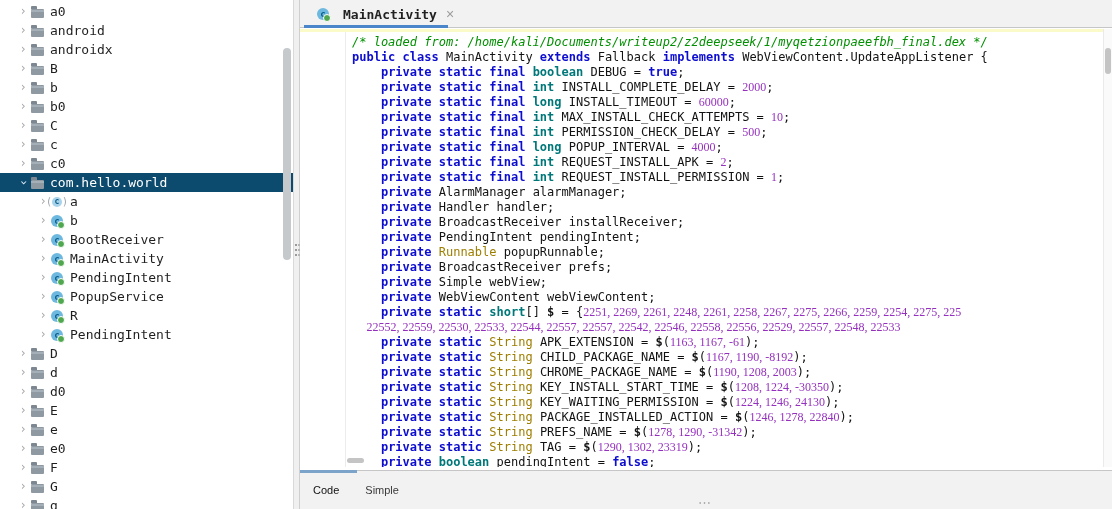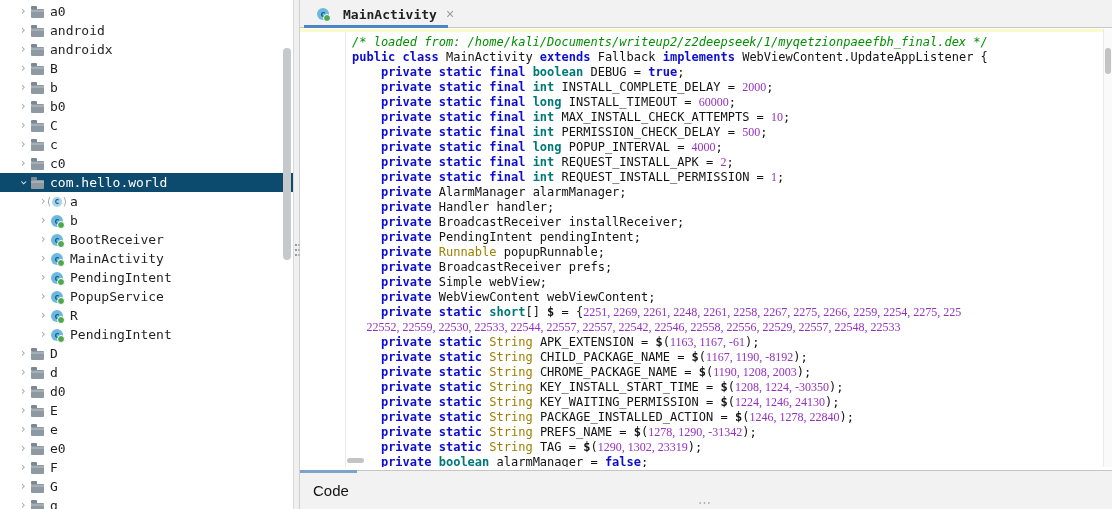--- a/index.html
+++ b/index.html
@@ -58,21 +58,21 @@
   .tok-p { color:#121212; }
   .tok-b { color:#121212; font-weight:bold; }
   #editor-hthumb { position:absolute; left:47px; top:429px; width:17px; height:5px; background:#c4c4c4; border-radius:3px; }
   #editor-vtrack { position:absolute; right:0; top:0; width:9px; height:438px; background:#fafafa; border-left:1px solid #eaeaea; }
   #editor-vthumb { position:absolute; right:1px; top:19px; width:6px; height:26px; background:#c4c4c4; border-radius:3px; }
   
   #bottom-bar { position:absolute; left:0; top:470px; width:812px; height:39px; background:#f2f2f2;
                 border-top:1px solid #c6c6c6; font-family:"Liberation Sans",sans-serif; }
   #bottom-indicator { position:absolute; left:0; top:-1px; width:57px; height:3px; background:#7ca3c9; }
   #bottom-tabs { position:absolute; left:0; top:0; height:100%; display:flex; align-items:center; }
-  .btab { padding:0 13px; font-size:15px; color:#3a3a3a; height:100%; display:flex; align-items:center; }
+  .btab { padding:0 13px; font-size:11px; color:#3a3a3a; height:100%; display:flex; align-items:center; }
   .btab.active { color:#111; }
   #splitview-group { position:absolute; left:318px; top:0; height:100%; display:flex; align-items:center; gap:7px; }
   #splitview-checkbox { width:14px; height:14px; background:#fff; border:1px solid #ababab; border-radius:2px; }
   #splitview-label { font-size:15px; color:#222; }
   #bottom-grip { position:absolute; left:398px; top:24px; color:#9a9a9a; font-size:13px; letter-spacing:1px; }
 </style>
 </head>
 <body>
 
 <div id="app">
@@ -152,30 +152,31 @@
           <div class="cl"><span class="tok-p">    </span><span class="tok-k">private static</span><span class="tok-p"> </span><span class="tok-t">short</span><span class="tok-p">[] </span><span class="tok-b">$</span><span class="tok-p"> = {</span><span class="tok-n">2251, 2269, 2261, 2248, 2261, 2258, 2267, 2275, 2266, 2259, 2254, 2275, 225</span></div>
           <div class="cl"><span class="tok-p">  </span><span class="tok-n">22552, 22559, 22530, 22533, 22544, 22557, 22557, 22542, 22546, 22558, 22556, 22529, 22557, 22548, 22533</span></div>
           <div class="cl"><span class="tok-p">    </span><span class="tok-k">private static</span><span class="tok-p"> </span><span class="tok-g">String</span><span class="tok-p"> APK_EXTENSION = </span><span class="tok-b">$</span><span class="tok-p">(</span><span class="tok-n">1163, 1167, -61</span><span class="tok-p">);</span></div>
           <div class="cl"><span class="tok-p">    </span><span class="tok-k">private static</span><span class="tok-p"> </span><span class="tok-g">String</span><span class="tok-p"> CHILD_PACKAGE_NAME = </span><span class="tok-b">$</span><span class="tok-p">(</span><span class="tok-n">1167, 1190, -8192</span><span class="tok-p">);</span></div>
           <div class="cl"><span class="tok-p">    </span><span class="tok-k">private static</span><span class="tok-p"> </span><span class="tok-g">String</span><span class="tok-p"> CHROME_PACKAGE_NAME = </span><span class="tok-b">$</span><span class="tok-p">(</span><span class="tok-n">1190, 1208, 2003</span><span class="tok-p">);</span></div>
           <div class="cl"><span class="tok-p">    </span><span class="tok-k">private static</span><span class="tok-p"> </span><span class="tok-g">String</span><span class="tok-p"> KEY_INSTALL_START_TIME = </span><span class="tok-b">$</span><span class="tok-p">(</span><span class="tok-n">1208, 1224, -30350</span><span class="tok-p">);</span></div>
           <div class="cl"><span class="tok-p">    </span><span class="tok-k">private static</span><span class="tok-p"> </span><span class="tok-g">String</span><span class="tok-p"> KEY_WAITING_PERMISSION = </span><span class="tok-b">$</span><span class="tok-p">(</span><span class="tok-n">1224, 1246, 24130</span><span class="tok-p">);</span></div>
           <div class="cl"><span class="tok-p">    </span><span class="tok-k">private static</span><span class="tok-p"> </span><span class="tok-g">String</span><span class="tok-p"> PACKAGE_INSTALLED_ACTION = </span><span class="tok-b">$</span><span class="tok-p">(</span><span class="tok-n">1246, 1278, 22840</span><span class="tok-p">);</span></div>
           <div class="cl"><span class="tok-p">    </span><span class="tok-k">private static</span><span class="tok-p"> </span><span class="tok-g">String</span><span class="tok-p"> PREFS_NAME = </span><span class="tok-b">$</span><span class="tok-p">(</span><span class="tok-n">1278, 1290, -31342</span><span class="tok-p">);</span></div>
           <div class="cl"><span class="tok-p">    </span><span class="tok-k">private static</span><span class="tok-p"> </span><span class="tok-g">String</span><span class="tok-p"> TAG = </span><span class="tok-b">$</span><span class="tok-p">(</span><span class="tok-n">1290, 1302, 23319</span><span class="tok-p">);</span></div>
-          <div class="cl"><span class="tok-p">    </span><span class="tok-k">private</span><span class="tok-p"> </span><span class="tok-t">boolean</span><span class="tok-p"> alarmManager = </span><span class="tok-k">false</span><span class="tok-p">;</span></div>
+          <div class="cl"><span class="tok-p">    </span><span class="tok-k">private</span><span class="tok-p"> </span><span class="tok-t">boolean</span><span class="tok-p"> pendingIntent = </span><span class="tok-k">false</span><span class="tok-p">;</span></div>
         </div>
       <div id="editor-hthumb"></div>
       <div id="editor-vtrack">
         <div id="editor-vthumb"></div>
       </div>
     </div>
 
     <div id="bottom-bar">
       <div id="bottom-indicator"></div>
       <div id="bottom-tabs">
           <span class="btab active">Code</span>
+          <span class="btab">Simple</span>
         </div>
       <span id="bottom-grip">⋯</span>
     </div>
 
   </div>
 </div>
 
 </body></html>

